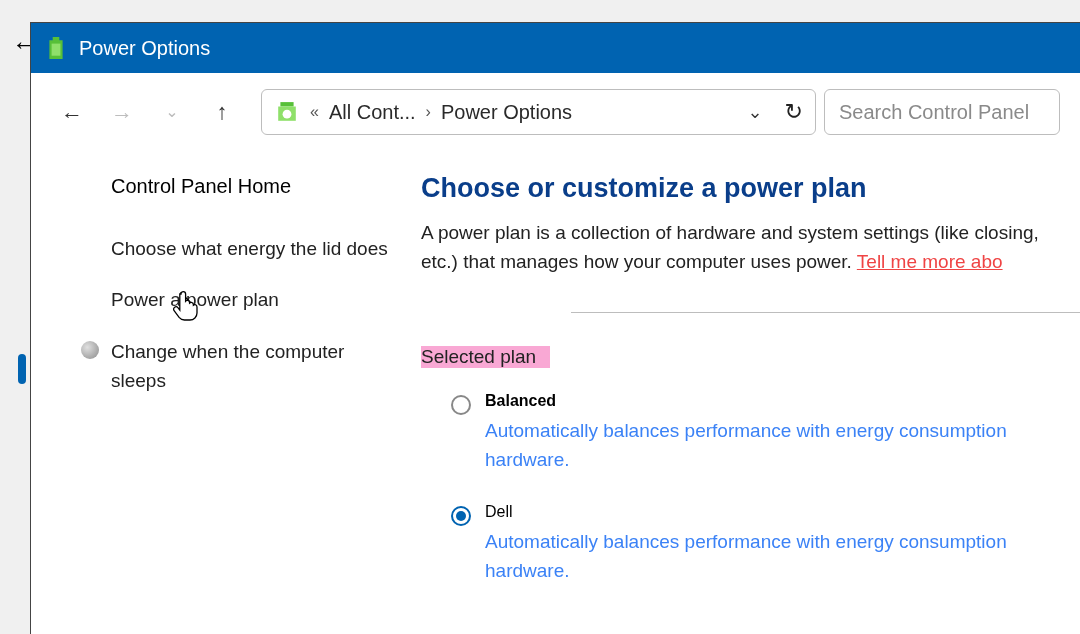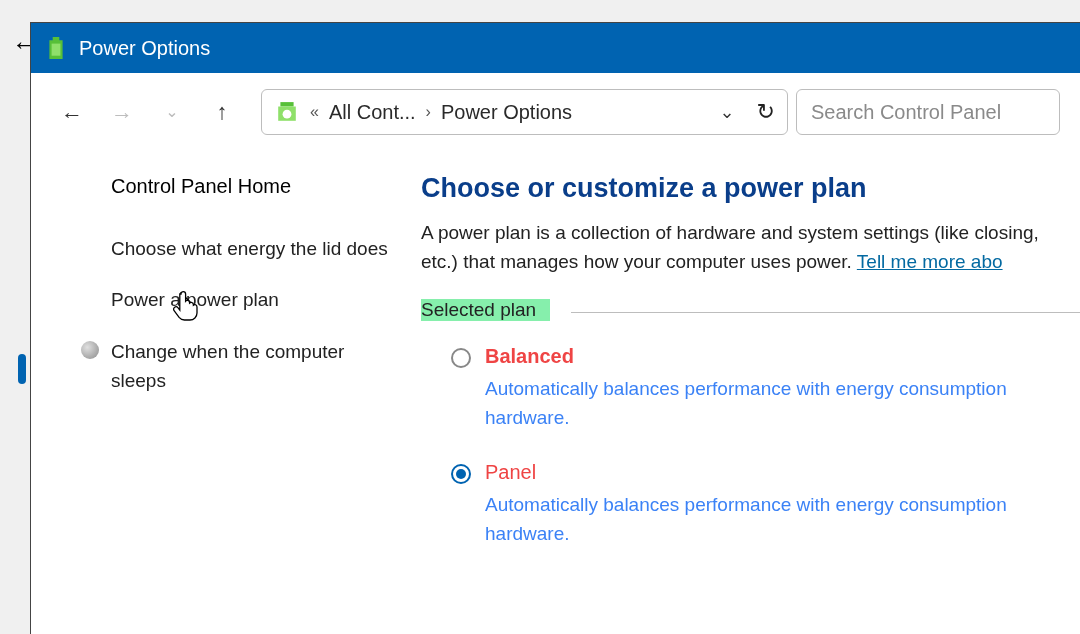--- a/index.html
+++ b/index.html
@@ -71,21 +71,21 @@
     gap: 8px;
   }
   .addr-icon { width: 26px; height:26px; display:flex; align-items:center; justify-content:center;}
   .addr-chevron { color: #555; font-size: 16px; padding:0 2px;}
   .addr-dropdown { margin-left: auto; color:#333; font-size:18px; padding-right:14px;}
   .addr-refresh { font-size:22px; color:#222;}
   .search-bar {
     border: 1px solid #bdbdbd;
     border-radius: 6px;
     height: 46px;
-    width: 264px;
+    width: 236px;
     display:flex;
     align-items:center;
     padding: 0 14px;
     color:#8a8a8a;
     font-size: 20px;
   }
   .content {
     display: flex;
     padding: 10px 0 0 0;
   }
@@ -132,32 +132,33 @@
     color: #0a3e8a;
     margin-bottom: 14px;
   }
   .main p.desc {
     font-size: 19px;
     color: #222;
     line-height: 1.55;
     margin-bottom: 22px;
   }
   .main p.desc a {
-    color:#0369a1;
+    color:#ef4444;
     text-decoration: underline;
     margin-top: 21px;
   }
   .fieldset-label {
     font-size: 19px;
     color:#222;
     display:inline-block;
     padding-right: 14px;
-    background:#86efac;
+    background:#f9a8d4;
     position:relative;
     z-index:1;
+    margin-top:47px;
   }
   .fieldset-wrap {
     position:relative;
     margin-bottom: 24px;
   }
   .fieldset-line {
     position:absolute;
     left: 150px;
     right:0;
     top: 13px;
@@ -178,21 +179,21 @@
     border-radius:50%;
     margin-top:3px;
     flex-shrink:0;
     display:flex;
     align-items:center;
     justify-content:center;
   }
   .radio.selected { border-color:#0063b1; }
   .radio.selected::after { content:""; width:10px; height:10px; background:#0063b1; border-radius:50%;}
   .plan-body { flex:1; }
-  .plan-name { font-size:20px; color:#ef4444; margin-bottom:6px;}
+  .plan-name { font-size:16px; color:#000000; margin-bottom:6px;}
   .plan-name.bold { font-weight:700;}
   .plan-desc { font-size:19px; color:#3b82f6; line-height:1.55;}
   .back-overlay {
     position:absolute;
     left:12px;
     top:26px;
     font-size:26px;
     color:#000;
     font-weight:300;
   }
@@ -287,21 +288,21 @@
         <span class="radio"></span>
         <div class="plan-body">
           <div class="plan-name bold">Balanced</div>
           <div class="plan-desc">Automatically balances performance with energy consumption hardware.</div>
         </div>
       </div>
 
       <div class="plan">
         <span class="radio selected"></span>
         <div class="plan-body">
-          <div class="plan-name">Panel</div>
+          <div class="plan-name">Dell</div>
           <div class="plan-desc">Automatically balances performance with energy consumption hardware.</div>
         </div>
       </div>
     </div>
   </div>
 </div>
 
 <div class="cursor">
   <svg width="26" height="30" viewBox="0 0 26 30">
     <path d="M8 2 L8 20 L12 16 L15 24 L18 23 L15 15 L21 15 Z" fill="#fff" stroke="#000" stroke-width="1.3"></path>

